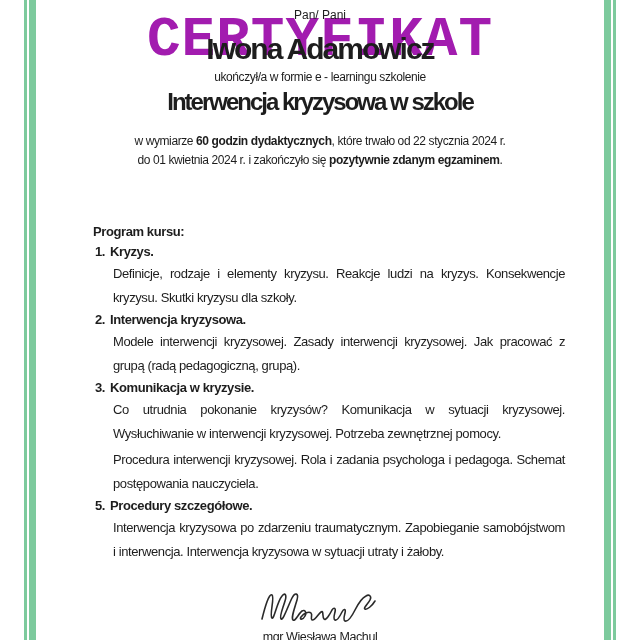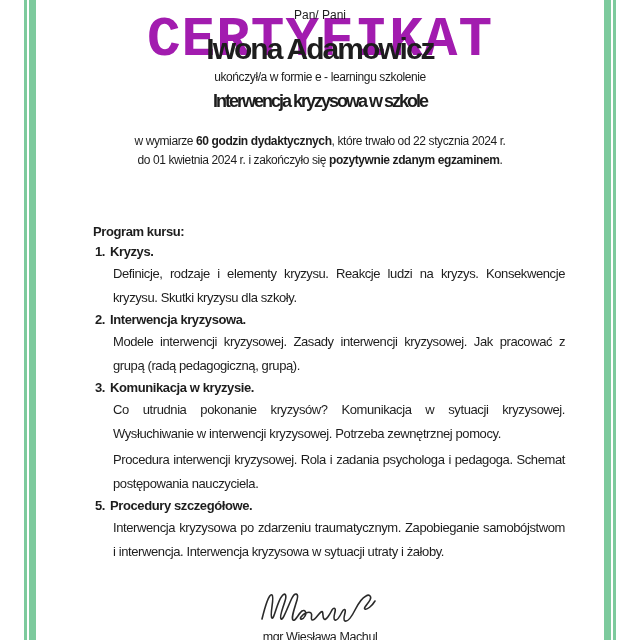--- a/index.html
+++ b/index.html
@@ -17,21 +17,21 @@
 
   .centered{position:absolute;left:40px;right:40px;text-align:center;}
 
   .cert-title{
     top:-18px;font-size:56px;font-weight:700;letter-spacing:1px;
     line-height:40px;color:#a21caf;white-space:nowrap;font-family:Liberation Mono, monospace;
   }
   .salutation{top:8px;font-size:12px;line-height:14px;}
   .recipient{top:34px;font-size:30px;font-weight:700;letter-spacing:-2px;line-height:30px;}
   .completion{top:70px;font-size:12px;letter-spacing:-0.4px;line-height:15px;}
-  .course-title{top:88px;font-size:18px;font-weight:700;letter-spacing:-2px;line-height:27px;white-space:nowrap;}
+  .course-title{top:88px;font-size:24px;font-weight:700;letter-spacing:-2px;line-height:27px;white-space:nowrap;}
   .details{top:120px;font-size:12px;letter-spacing:-0.4px;line-height:19px;}
   .details b{letter-spacing:-0.4px;}
 
   .program{
     position:absolute;left:72px;top:224px;width:493px;
     font-size:13px;letter-spacing:-0.4px;line-height:16px;
   }
   .program-heading{font-weight:700;padding-left:21px;}
   .program-item{margin-top:2px;}
   .program-item.first{margin-top:4px;}

